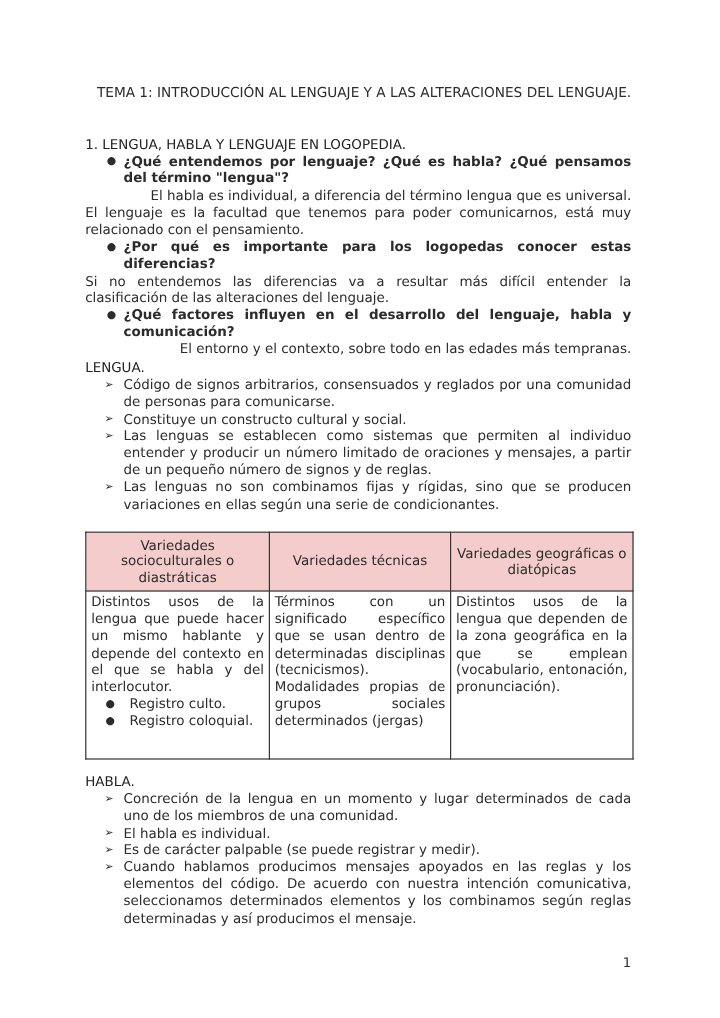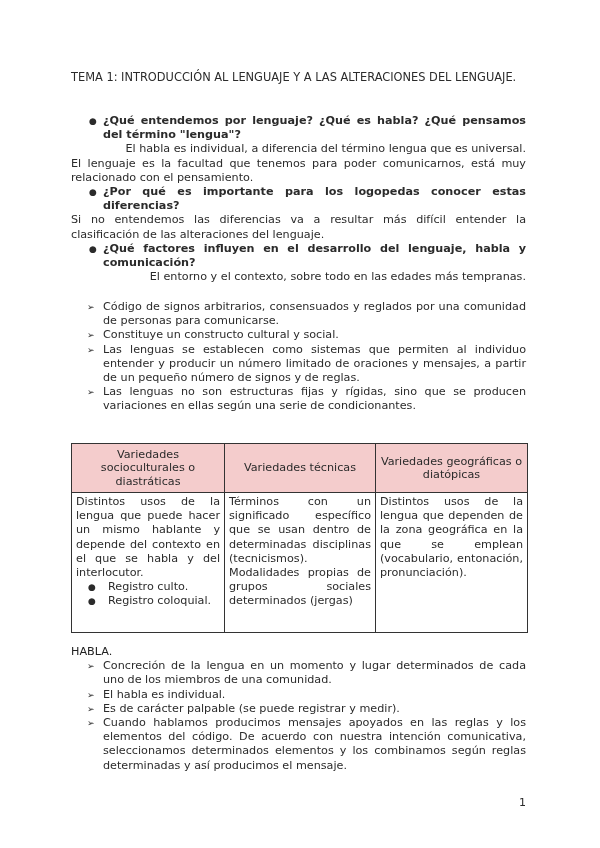--- a/index.html
+++ b/index.html
@@ -4,21 +4,21 @@
   <style>
     html, body { margin: 0; padding: 0; background: #ffffff; }
     body {
       width: 600px; height: 848px; position: relative; overflow: hidden;
       font-family: "DejaVu Sans", sans-serif; color: #2b2b2b;
       font-size: 11.2px; line-height: 14.2px;
     }
     .page { position: absolute; left: 71px; top: 0; width: 455px; }
     .title {
       position: absolute; top: 70px; left: 0; width: 455px;
-      text-align: left; font-size: 11.4px; line-height: 15px; letter-spacing: 0;
+      text-align: right; font-size: 11.4px; line-height: 15px; letter-spacing: 0;
     }
     .block { position: absolute; left: 0; width: 455px; }
     .h { font-weight: normal; color: #222; }
     .q { font-weight: bold; }
     p { margin: 0; text-align: justify; }
     .bullet-row { position: relative; padding-left: 32px; text-align: justify; }
     .bullet-row .mark {
       position: absolute; left: 18px; top: 0; width: 12px; font-size: 9px;
     }
     .arrow-row { position: relative; padding-left: 32px; text-align: justify; }
@@ -43,54 +43,56 @@
     .pagenum { position: absolute; left: 519px; top: 796px; font-size: 11px; }
   </style>
 </head>
 <body>
 
 <div class="page">
 
   <div class="title">TEMA 1: INTRODUCCIÓN AL LENGUAJE Y A LAS ALTERACIONES DEL LENGUAJE.</div>
 
   <div class="block" style="top:114px;">
+    <p class="h">1. LENGUA, HABLA Y LENGUAJE EN LOGOPEDIA.</p>
     <div class="bullet-row q">
       <span class="mark">●</span>
       <span>¿Qué entendemos por lenguaje? ¿Qué es habla? ¿Qué pensamos del término "lengua"?</span>
     </div>
     <p style="text-align:right;">El habla es individual, a diferencia del término lengua que es universal.</p>
     <p>El lenguaje es la facultad que tenemos para poder comunicarnos, está muy relacionado con el pensamiento.</p>
     <div class="bullet-row q">
       <span class="mark">●</span>
       <span>¿Por qué es importante para los logopedas conocer estas diferencias?</span>
     </div>
     <p>Si no entendemos las diferencias va a resultar más difícil entender la clasificación de las alteraciones del lenguaje.</p>
     <div class="bullet-row q">
       <span class="mark">●</span>
       <span>¿Qué factores influyen en el desarrollo del lenguaje, habla y comunicación?</span>
     </div>
     <p style="text-align:right;">El entorno y el contexto, sobre todo en las edades más tempranas.</p>
   </div>
 
   <div class="block" style="top:300px;">
+    <p class="h">LENGUA.</p>
     <div class="arrow-row">
       <span class="mark">➢</span>
       <span>Código de signos arbitrarios, consensuados y reglados por una comunidad de personas para comunicarse.</span>
     </div>
     <div class="arrow-row" style="text-align:left;">
       <span class="mark">➢</span>
       <span>Constituye un constructo cultural y social.</span>
     </div>
     <div class="arrow-row">
       <span class="mark">➢</span>
       <span>Las lenguas se establecen como sistemas que permiten al individuo entender y producir un número limitado de oraciones y mensajes, a partir de un pequeño número de signos y de reglas.</span>
     </div>
     <div class="arrow-row">
       <span class="mark">➢</span>
-      <span>Las lenguas no son estructuras fijas y rígidas, sino que se producen variaciones en ellas según una serie de condicionantes.</span>
+      <span>Las lenguas no son combinamos fijas y rígidas, sino que se producen variaciones en ellas según una serie de condicionantes.</span>
     </div>
   </div>
 
   <table class="var">
     <colgroup>
       <col style="width:153px">
         <col style="width:151px">
         <col style="width:152px">
     </colgroup>
     <thead>

